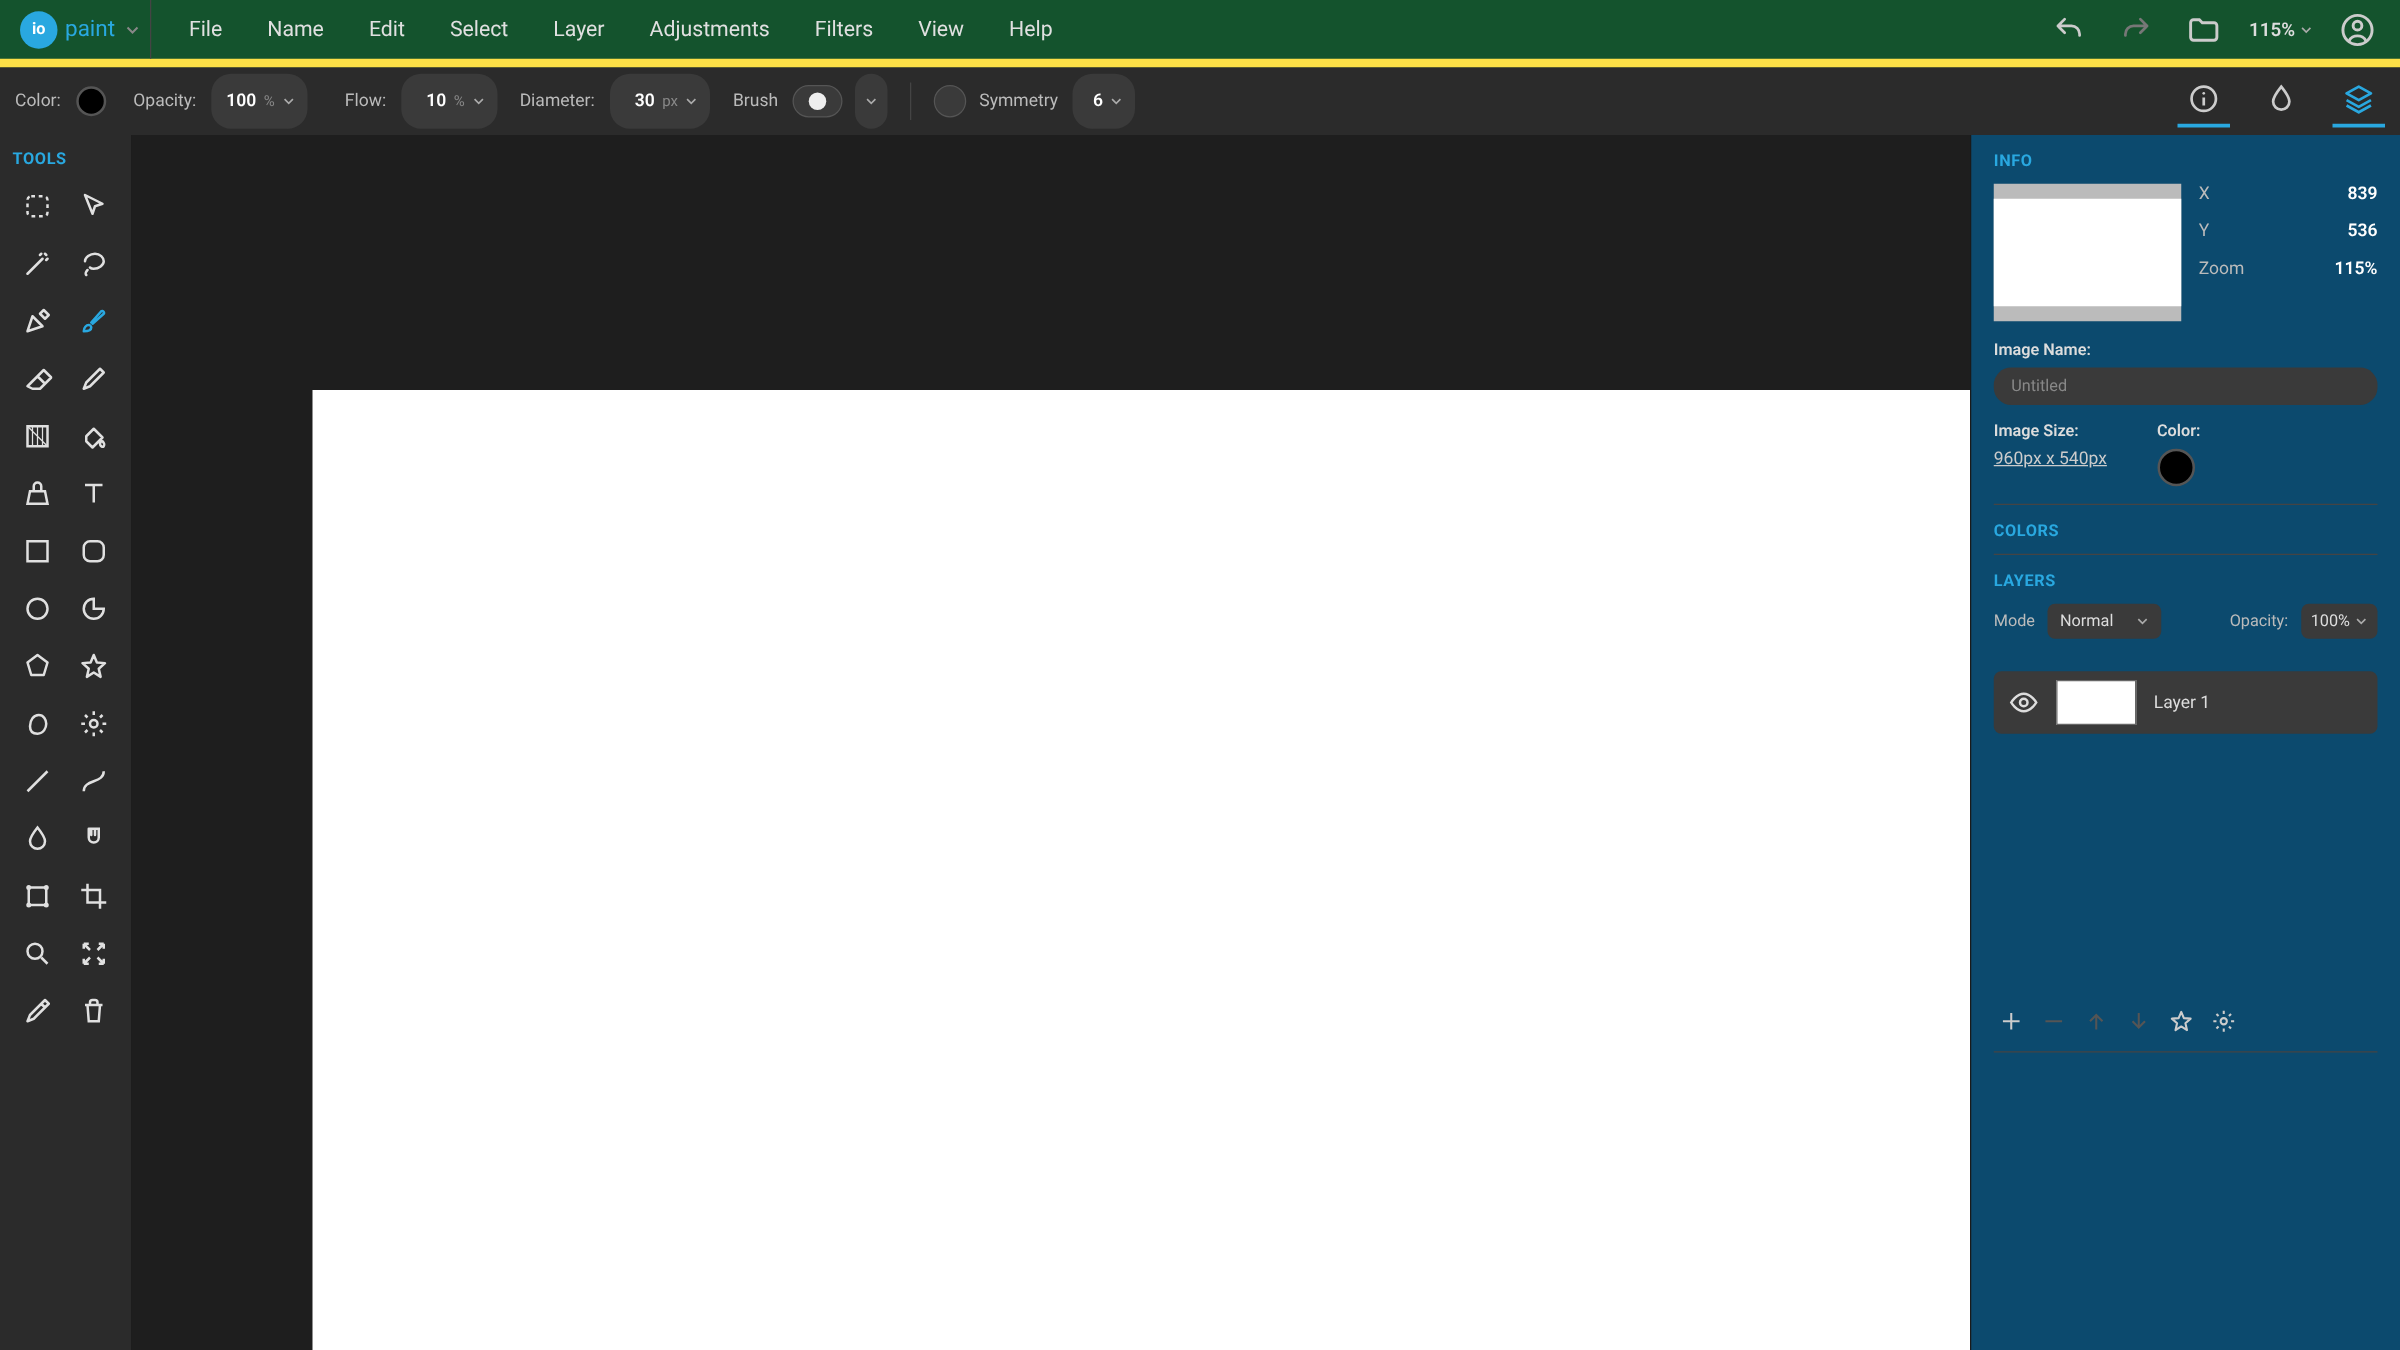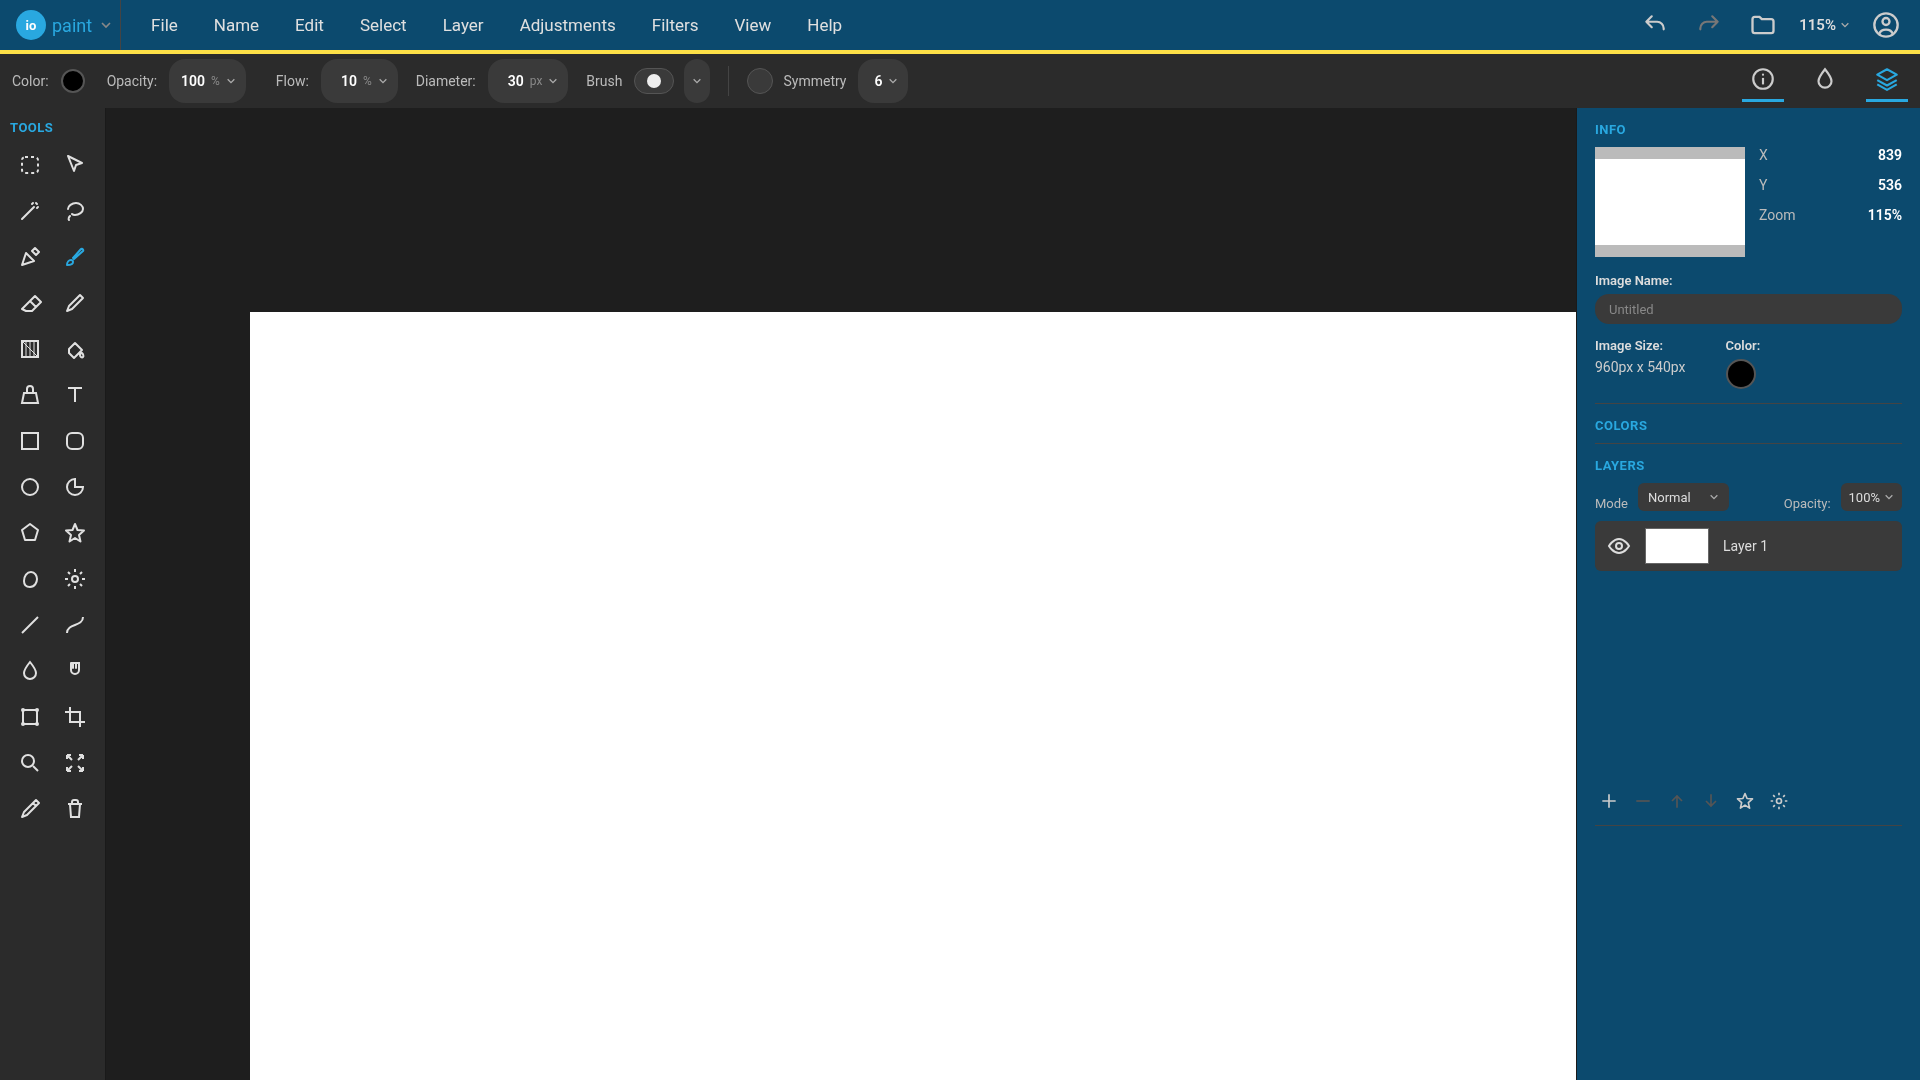--- a/index.html
+++ b/index.html
@@ -1,20 +1,20 @@
 <!DOCTYPE html>
 <html><head>
 <meta charset="utf-8">
 <style>
 *{margin:0;padding:0;box-sizing:border-box;font-family:-apple-system,BlinkMacSystemFont,"Segoe UI",Roboto,sans-serif;-webkit-font-smoothing:antialiased}
 body{background:#1e1e1e;color:#ccc;width:1920px;height:1080px;overflow:hidden;user-select:none}
 svg{display:block}
 
 
-.menubar{height:54px;background:#0c4a6e;border-bottom:4px solid #fde047;display:flex;align-items:center;padding:0 8px;font-size:17px}
+.menubar{height:54px;background:#14532d;border-bottom:7px solid #fde047;display:flex;align-items:center;padding:0 8px;font-size:17px}
 .brand{display:flex;align-items:center;gap:6px;padding:0 8px;margin-right:12px;border-right:1px solid #444;height:100%}
 .brand-logo{width:30px;height:30px;border-radius:50%;background:#29a8e0;display:flex;align-items:center;justify-content:center;font-weight:700;color:#fff;font-size:13px}
 .brand-name{color:#29a8e0;font-size:18px}
 .brand-chevron{margin-left:2px}
 .menu-items{display:flex;gap:0}
 .menu-item{padding:0 18px;color:#e0e0e0;cursor:pointer;height:54px;display:flex;align-items:center}
 .menubar-right{margin-left:auto;display:flex;align-items:center;gap:18px;padding-right:8px}
 .icon-btn{width:36px;height:36px;display:flex;align-items:center;justify-content:center;cursor:pointer;color:#ccc}
 .zoom-display{display:flex;align-items:center;gap:4px;font-size:15px;font-weight:600;color:#ddd;cursor:pointer}
 
@@ -49,23 +49,23 @@
 .section-title{color:#29a8e0;font-size:13px;font-weight:700;letter-spacing:.5px;margin-bottom:10px}
 .info-row{display:flex;gap:14px;margin-bottom:16px}
 .navigator{width:150px;height:110px;background:#bbb;position:relative;cursor:pointer}
 .navigator-inner{position:absolute;left:0;right:0;top:12px;bottom:12px;background:#fff}
 .info-coords{flex:1;display:flex;flex-direction:column;gap:14px;font-size:14px}
 .info-coords .row{display:flex;justify-content:space-between}
 .info-coords .val{color:#fff;font-weight:600}
 .field-label{font-size:13px;font-weight:600;color:#ddd;margin-bottom:6px}
 .text-input{background:#3a3a3a;border-radius:14px;height:30px;display:flex;align-items:center;padding:0 14px;color:#888;font-size:13px;margin-bottom:14px}
 .size-color-row{display:flex;gap:40px;margin-bottom:14px}
-.size-link{color:#ccc;font-size:14px;cursor:pointer}
+.size-link{color:#ccc;text-decoration:underline;font-size:14px;cursor:pointer}
 .divider{height:1px;background:#444;margin:8px 0 14px}
-.layers-controls{display:flex;gap:10px;align-items:flex-end;margin-bottom:10px;font-size:13px}
+.layers-controls{display:flex;gap:10px;align-items:center;margin-bottom:26px;font-size:13px}
 .mode-select{background:#3a3a3a;border-radius:6px;height:28px;display:flex;align-items:center;padding:0 10px;gap:18px;cursor:pointer;color:#ddd}
 .opacity-pill{background:#3a3a3a;border-radius:6px;height:28px;display:flex;align-items:center;padding:0 8px;gap:4px;cursor:pointer;color:#ddd}
 .layer-list{margin-bottom:14px}
 .layer-item{background:#3a3a3a;border-radius:6px;height:50px;display:flex;align-items:center;padding:0 12px;gap:14px;cursor:pointer}
 .layer-vis{cursor:pointer;color:#ddd}
 .layer-thumb{width:64px;height:36px;background:#fff;border:1px solid #666}
 .layer-name{color:#ddd;font-size:14px}
 .layers-bottom{display:flex;gap:14px;align-items:center;color:#aaa;padding:6px 4px}
 .layers-bottom .disabled{color:#555}
 .layers-bottom span{cursor:pointer}

